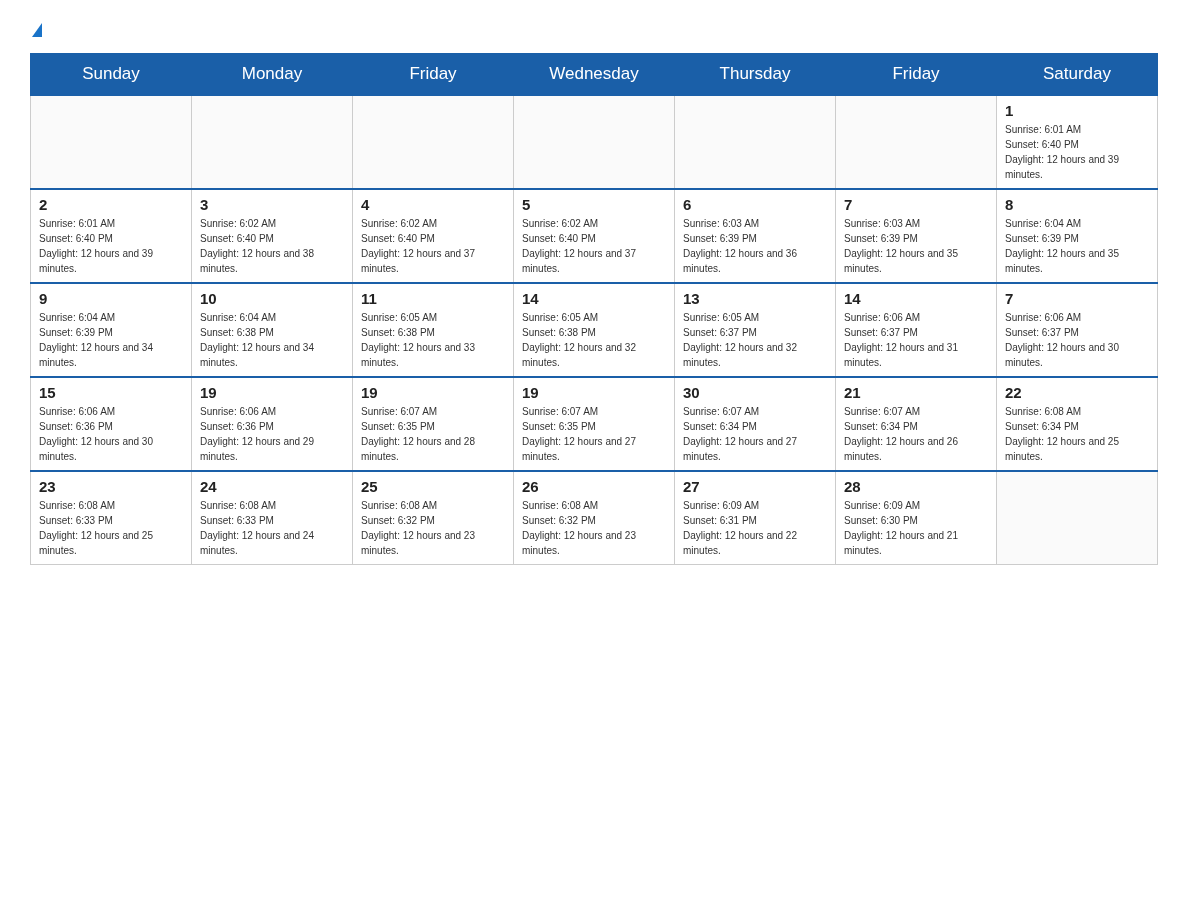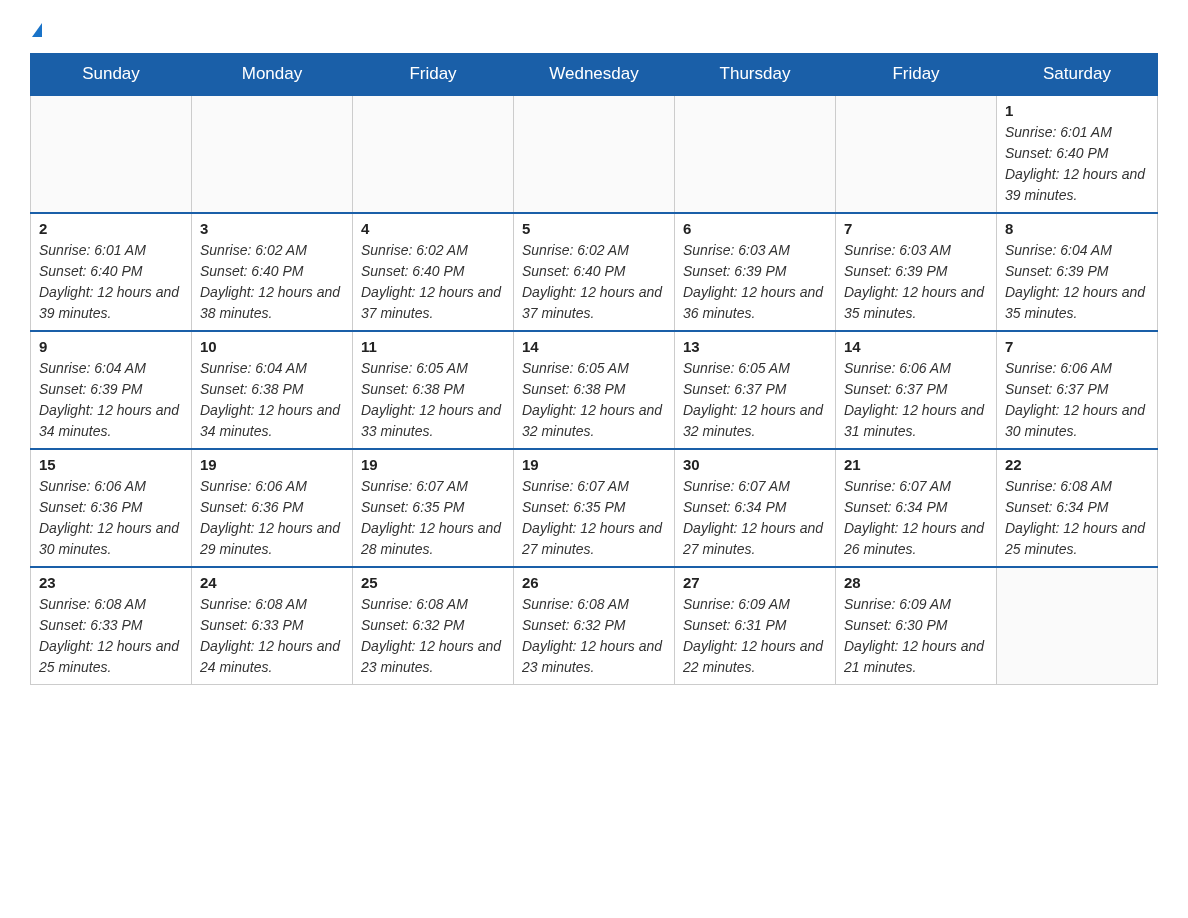--- a/index.html
+++ b/index.html
@@ -84,24 +84,23 @@
     .calendar tbody tr {
       border-top: 2px solid #1a5fa8;
     }
     .day-number {
       font-size: 15px;
       font-weight: bold;
       color: #222;
       margin-bottom: 3px;
     }
     .day-info {
-      font-size: 14px;
+      font-size: 10px;
       color: #333;
       line-height: 1.5;
-      font-style: italic;
     }
     .empty-cell {
       background: #fafafa;
     }
   </style>
 </head>
 <body>
 
 <div class="header">
   <div class="logo">

